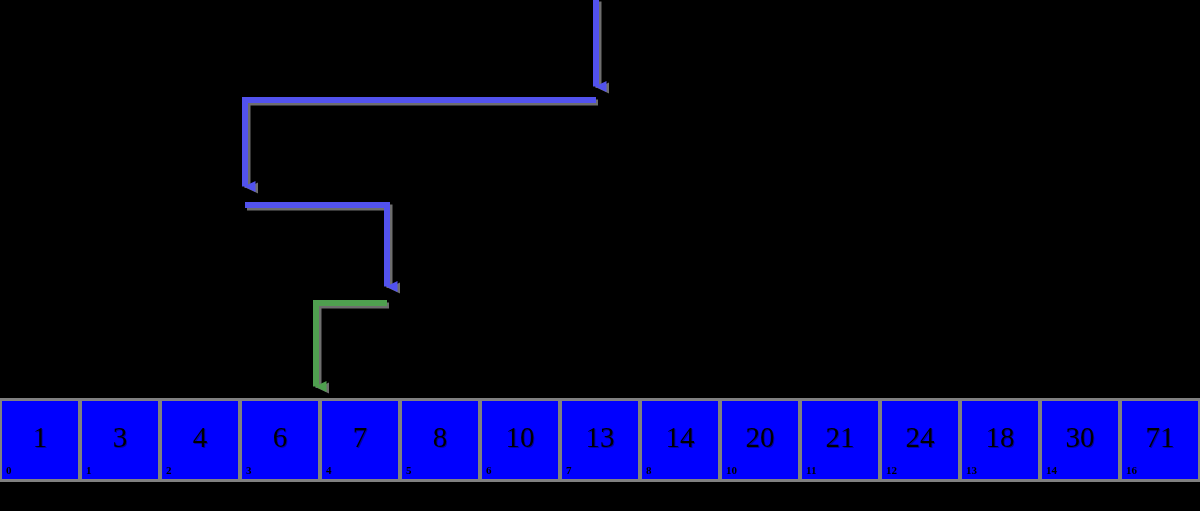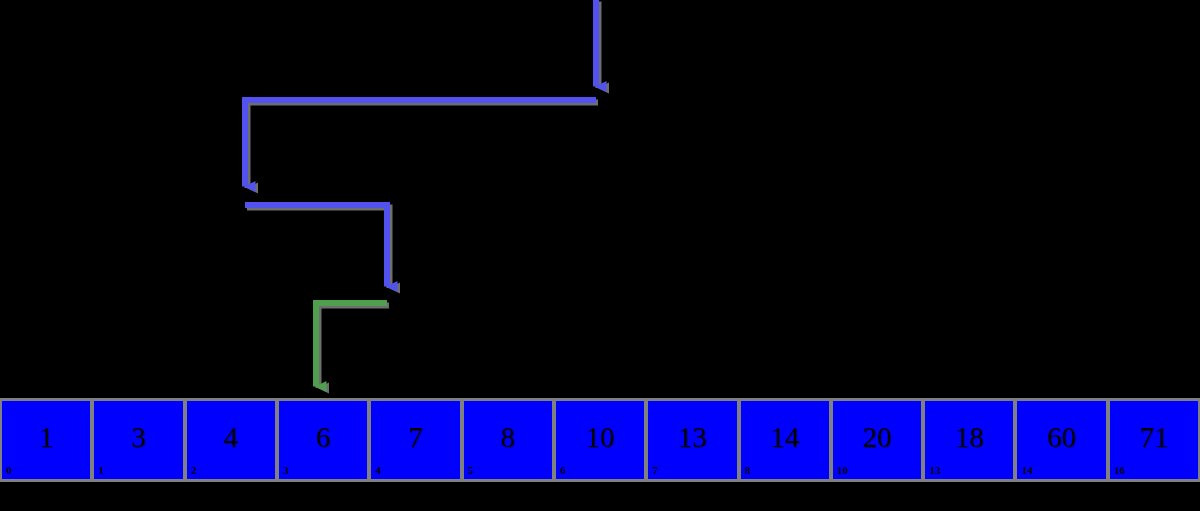--- a/index.html
+++ b/index.html
@@ -159,25 +159,33 @@
     </div>
     <div class="cell">
       <span class="cell-value">14</span>
       <span class="cell-index">8</span>
     </div>
     <div class="cell">
       <span class="cell-value">20</span>
       <span class="cell-index">10</span>
     </div>
     <div class="cell">
+      <span class="cell-value">21</span>
+      <span class="cell-index">11</span>
+    </div>
+    <div class="cell">
+      <span class="cell-value">24</span>
+      <span class="cell-index">12</span>
+    </div>
+    <div class="cell">
       <span class="cell-value">18</span>
       <span class="cell-index">13</span>
     </div>
     <div class="cell">
-      <span class="cell-value">60</span>
+      <span class="cell-value">30</span>
       <span class="cell-index">14</span>
     </div>
     <div class="cell">
       <span class="cell-value">71</span>
       <span class="cell-index">16</span>
     </div>
   </div>
 
   <div id="caption"></div>
 

